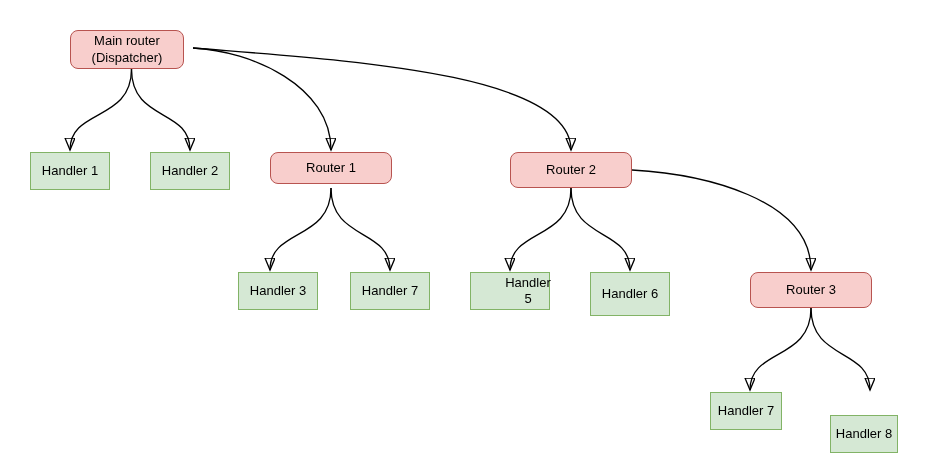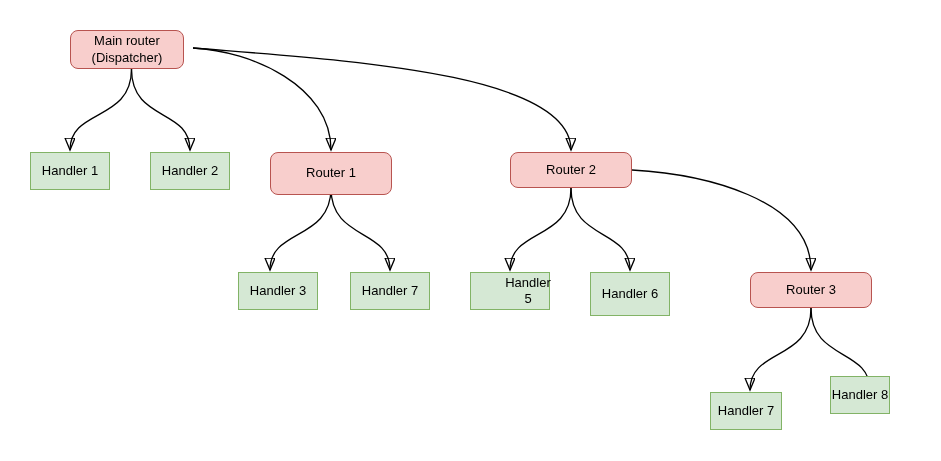--- a/index.html
+++ b/index.html
@@ -82,21 +82,21 @@
   </div>
 
   <div class="node handler" style="left:30px; top:152px; width:80px; height:38px;">
     <span class="label">Handler 1</span>
   </div>
 
   <div class="node handler" style="left:150px; top:152px; width:80px; height:38px;">
     <span class="label">Handler 2</span>
   </div>
 
-  <div class="node router" style="left:270px; top:152px; width:122px; height:43px;">
+  <div class="node router" style="left:270px; top:152px; width:122px; height:32px;">
     <span class="label">Router 1</span>
   </div>
 
   <div class="node router" style="left:510px; top:152px; width:122px; height:36px;">
     <span class="label">Router 2</span>
   </div>
 
   <div class="node handler" style="left:238px; top:272px; width:80px; height:38px;">
     <span class="label">Handler 3</span>
   </div>
@@ -114,17 +114,17 @@
   </div>
 
   <div class="node router" style="left:750px; top:272px; width:122px; height:36px;">
     <span class="label">Router 3</span>
   </div>
 
   <div class="node handler" style="left:710px; top:392px; width:72px; height:38px;">
     <span class="label">Handler 7</span>
   </div>
 
-  <div class="node handler" style="left:830px; top:376px; width:60px; height:38px;">
+  <div class="node handler" style="left:830px; top:415px; width:68px; height:38px;">
     <span class="label">Handler 8</span>
   </div>
 
 </div>
 
 </body></html>

